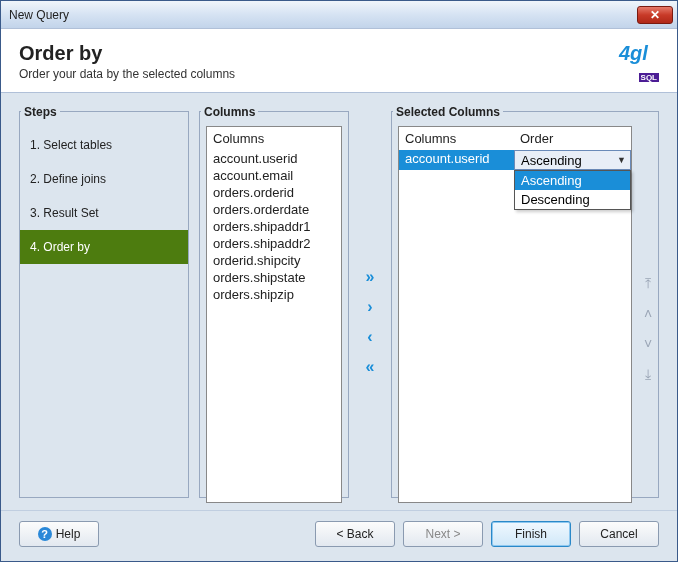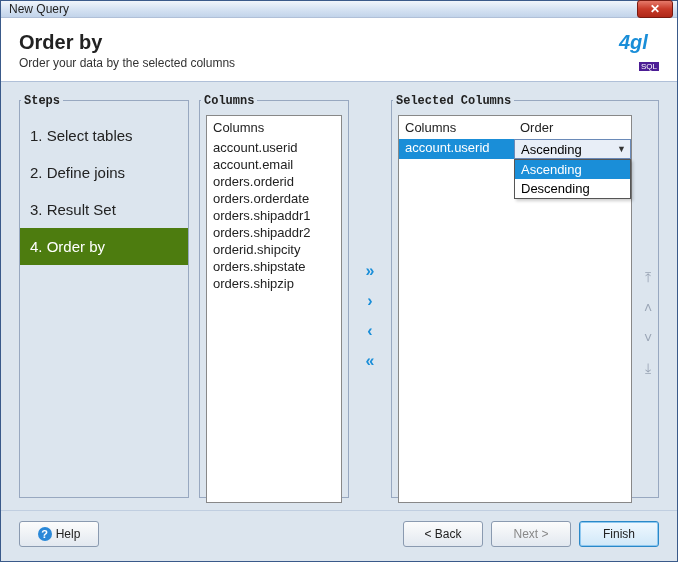--- a/index.html
+++ b/index.html
@@ -1,33 +1,33 @@
 <!DOCTYPE html>
 <html><head>
 <meta charset="utf-8">
 <style>
 * { box-sizing: border-box; margin: 0; padding: 0; }
 body { font-family: "Segoe UI", Tahoma, sans-serif; font-size: 13px; background: #888; display: flex; justify-content: center; }
 .window { width: 678px; height: 562px; background: #dce5ee; border: 1px solid #3a5a8a; display: flex; flex-direction: column; }
-.titlebar { height: 17px; background: linear-gradient(to bottom, #f0f5fb 0%, #d6e3f3 50%, #c2d4ea 100%); display: flex; align-items: center; padding: 0 4px 0 8px; border-bottom: 1px solid #b0c0d8; }
+.titlebar { height: 28px; background: linear-gradient(to bottom, #f0f5fb 0%, #d6e3f3 50%, #c2d4ea 100%); display: flex; align-items: center; padding: 0 4px 0 8px; border-bottom: 1px solid #b0c0d8; }
 .titlebar .title { flex: 1; color: #222; font-size: 12px; }
 .titlebar .close { width: 36px; height: 18px; background: linear-gradient(to bottom, #e67a6a 0%, #c83a28 50%, #b02818 100%); border: 1px solid #7a1a10; border-radius: 3px; display: flex; align-items: center; justify-content: center; color: #fff; font-size: 12px; font-weight: bold; }
 .header { padding: 12px 18px 10px 18px; background: #fff; display: flex; align-items: flex-start; justify-content: space-between; border-top: 1px solid #fff; }
 .header h1 { font-size: 20px; font-weight: bold; color: #222; margin-bottom: 2px; }
 .header .sub { font-size: 12px; color: #333; }
 .logo { width: 40px; height: 40px; position: relative; }
 .logo-text { font-size: 20px; font-weight: bold; color: #1a8ed8; font-style: italic; margin-top: 32px; }
-.logo-sql { position: absolute; bottom: 0; right: 0; background: #4c1d95; color: #fff; font-size: 8px; padding: 0 2px; font-weight: normal; }
+.logo-sql { position: absolute; bottom: 0; right: 0; background: #4c1d95; color: #fff; font-size: 8px; padding: 0 2px; font-weight: bold; }
 .content { flex: 1; padding: 12px 18px; display: flex; gap: 10px; background: #dce5ee; border-top: 1px solid #b0c0d8; }
 .panel { display: flex; flex-direction: column; }
-.panel-label { font-size: 12px; font-weight: bold; color: #222; position: relative; top: 0; background: #dce5ee; padding: 0 3px; margin-left: 2px; z-index: 2; width: fit-content; font-family: Liberation Mono, monospace; }
+.panel-label { font-size: 12px; font-weight: bold; color: #222; position: relative; top: 0; background: #dce5ee; padding: 0 3px; margin-left: 2px; z-index: 2; width: fit-content; }
 .panel-box { border: 1px solid #98a8c0; flex: 1; margin-top: -8px; padding-top: 8px; background: transparent; }
 .steps-panel { width: 170px; }
 .steps-list { padding: 8px 0; }
-.step-item { padding: 10px 10px; color: #222; font-size: 15px; }
+.step-item { padding: 10px 10px; color: #222; font-size: 12px; }
 .step-item.selected { background: #4d7c0f; color: #fff; }
 .cols-panel { width: 150px; }
 .list-box { background: #fff; border: 1px solid #888; height: 100%; margin: 6px; overflow: auto; }
 .list-header { padding: 4px 6px; font-size: 13px; color: #222; }
 .list-item { padding: 1px 6px; font-size: 13px; color: #222; white-space: nowrap; }
 .arrows { width: 22px; display: flex; flex-direction: column; justify-content: center; gap: 14px; padding-top: 40px; }
 .arrow-btn { color: #1a8ed8; font-size: 16px; font-weight: bold; text-align: center; line-height: 1; cursor: pointer; }
 .sel-panel { flex: 1; }
 .sel-grid { background: #fff; border: 1px solid #888; height: 100%; margin: 6px; position: relative; }
 .grid-head { display: flex; }
@@ -150,14 +150,15 @@
 
   <div class="footer">
     <div class="btn">
       <span class="help-icon">?</span>
       <span>Help</span>
     </div>
     <div class="spacer"></div>
     <div class="btn">&lt; Back</div>
     <div class="btn disabled">Next &gt;</div>
     <div class="btn primary">Finish</div>
+    <div class="btn">Cancel</div>
   </div>
 </div>
 
 </body></html>

